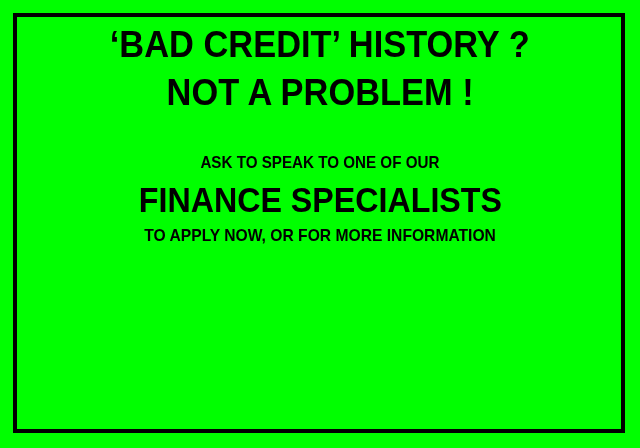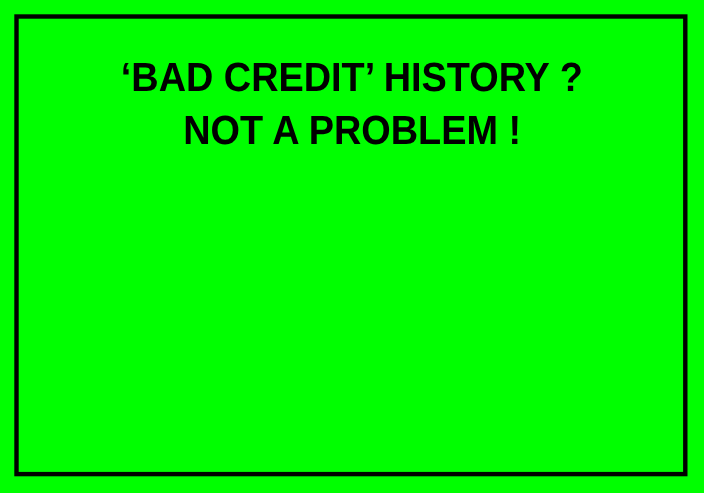--- a/index.html
+++ b/index.html
@@ -32,21 +32,21 @@
   #content {
     position: absolute;
     left: 0;
     top: 0;
     width: 100%;
     height: 100%;
     display: flex;
     flex-direction: column;
     align-items: center;
     box-sizing: border-box;
-    padding-top: 47px;
+    padding-top: 21px;
   }
   .line {
     color: #000000;
     text-align: center;
     white-space: nowrap;
     font-weight: bold;
     letter-spacing: 0px;
     -webkit-font-smoothing: antialiased;
   }
   .headline {
@@ -106,15 +106,20 @@
   <div id="frame"></div>
 
   <div id="content">
 
     <div id="headline-block">
       <div class="line headline">‘BAD CREDIT’ HISTORY ?</div>
       <div class="line headline">NOT A PROBLEM !</div>
     </div>
 
 
+    <div id="cta-block">
+      <div id="cta-sub" class="line sub-line">ASK TO SPEAK TO ONE OF OUR</div>
+      <div class="line feature">FINANCE SPECIALISTS</div>
+      <div id="cta-closing" class="line closing">TO APPLY NOW, OR FOR MORE INFORMATION</div>
+    </div>
 
   </div>
 </div>
 
 </body></html>

